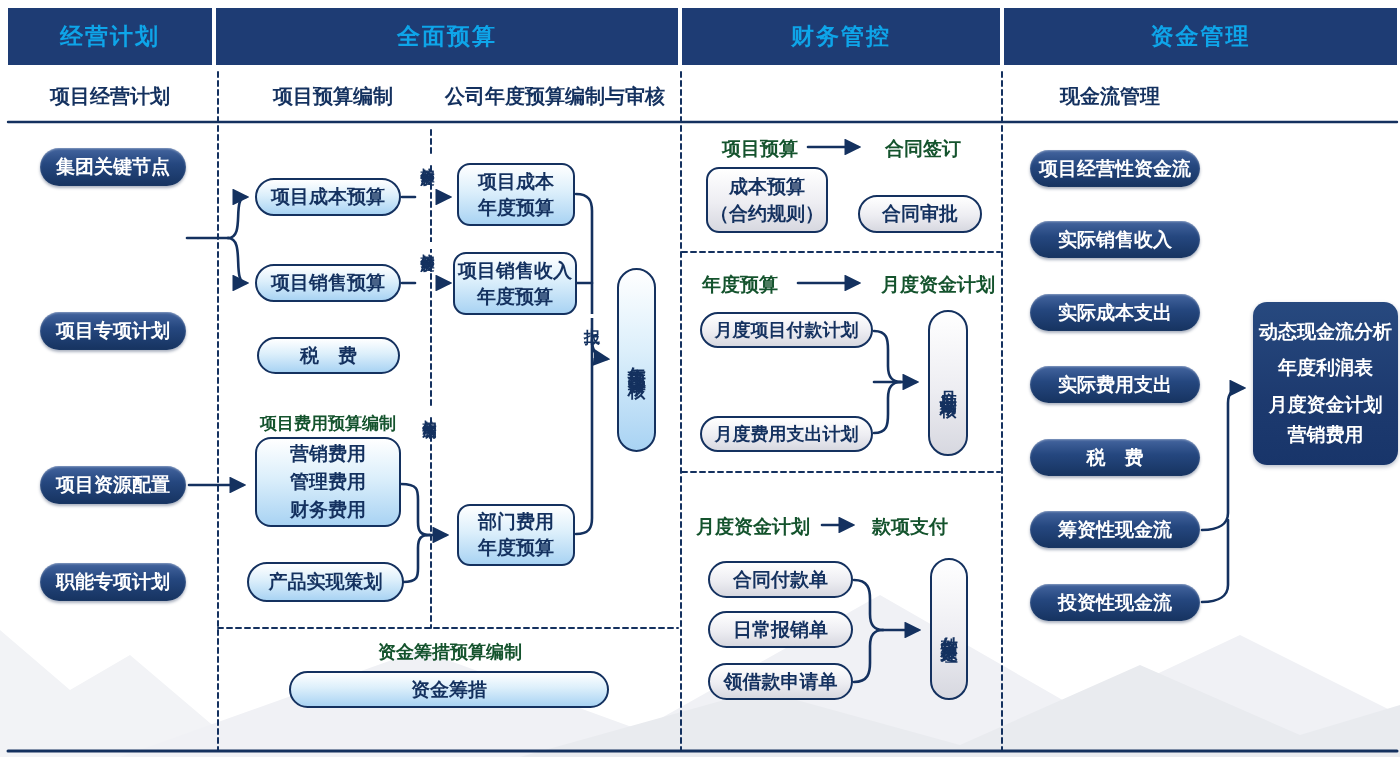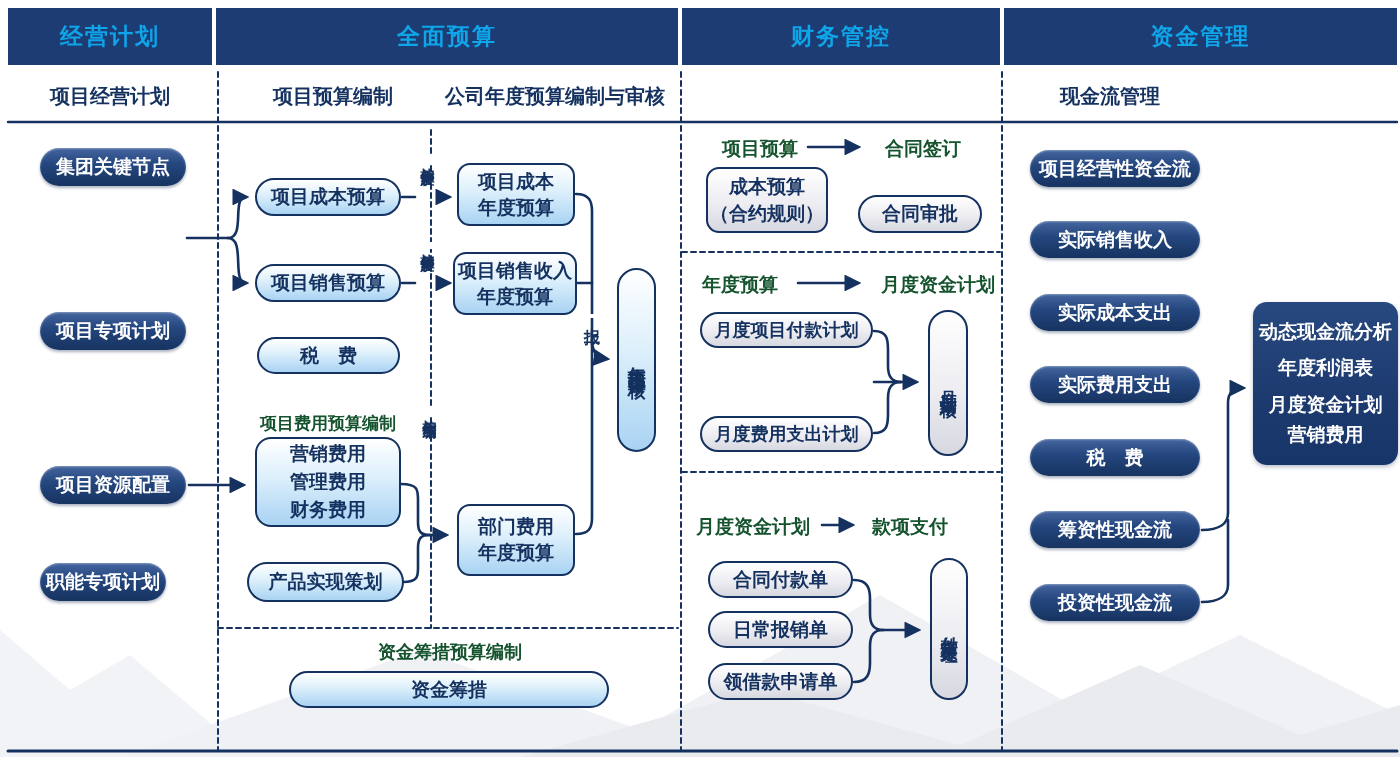--- a/index.html
+++ b/index.html
@@ -119,21 +119,21 @@
     <div class="hdr" style="left:1004px;width:393px;">资金管理</div>
 
     <div class="sub" style="left:8px;width:204px;">项目经营计划</div>
     <div class="sub" style="left:238px;width:190px;">项目预算编制</div>
     <div class="sub" style="left:432px;width:246px;">公司年度预算编制与审核</div>
     <div class="sub" style="left:1004px;width:212px;">现金流管理</div>
 
     <div class="pill dark" style="left:40px;top:148px;width:146px;height:38px;">集团关键节点</div>
     <div class="pill dark" style="left:40px;top:312px;width:146px;height:38px;">项目专项计划</div>
     <div class="pill dark" style="left:40px;top:466px;width:146px;height:38px;">项目资源配置</div>
-    <div class="pill dark" style="left:40px;top:563px;width:126px;height:38px;">职能专项计划</div>
+    <div class="pill dark" style="left:40px;top:563px;width:146px;height:38px;">职能专项计划</div>
 
     <div class="pill light cap" style="left:255px;top:178px;width:146px;height:38px;">项目成本预算</div>
     <div class="pill light cap" style="left:255px;top:264px;width:146px;height:38px;">项目销售预算</div>
     <div class="pill light cap" style="left:257px;top:337px;width:143px;height:37px;">税　费</div>
     <div class="label" style="left:248px;top:412px;width:160px;font-size:17px;">项目费用预算编制</div>
     <div class="pill light r16 col lines" style="left:255px;top:437px;width:146px;height:90px;line-height:28px;">
       <span>营销费用</span>
       <span>管理费用</span>
       <span>财务费用</span>
     </div>
@@ -145,21 +145,21 @@
     <div class="svl" style="left:584px;top:314px;font-size:16px;">上报</div>
 
     <div class="pill light r13 col lines" style="left:457px;top:163px;width:118px;height:63px;line-height:26px;">
       <span>项目成本</span>
       <span>年度预算</span>
     </div>
     <div class="pill light r13 col lines" style="left:453px;top:252px;width:124px;height:63px;line-height:26px;">
       <span>项目销售收入</span>
       <span>年度预算</span>
     </div>
-    <div class="pill light r13 col lines" style="left:457px;top:504px;width:118px;height:72px;line-height:26px;">
+    <div class="pill light r13 col lines" style="left:457px;top:504px;width:118px;height:62px;line-height:26px;">
       <span>部门费用</span>
       <span>年度预算</span>
     </div>
     <div class="pill light cap vtext" style="left:617px;top:268px;width:39px;height:184px;font-size:18px;">年度预算审核</div>
 
     <div class="label" style="left:330px;top:640px;width:240px;font-size:18px;">资金筹措预算编制</div>
     <div class="pill light cap" style="left:289px;top:671px;width:320px;height:37px;">资金筹措</div>
 
     <div class="label" style="left:702px;top:136px;width:116px;">项目预算</div>
     <div class="label" style="left:865px;top:136px;width:116px;">合同签订</div>

